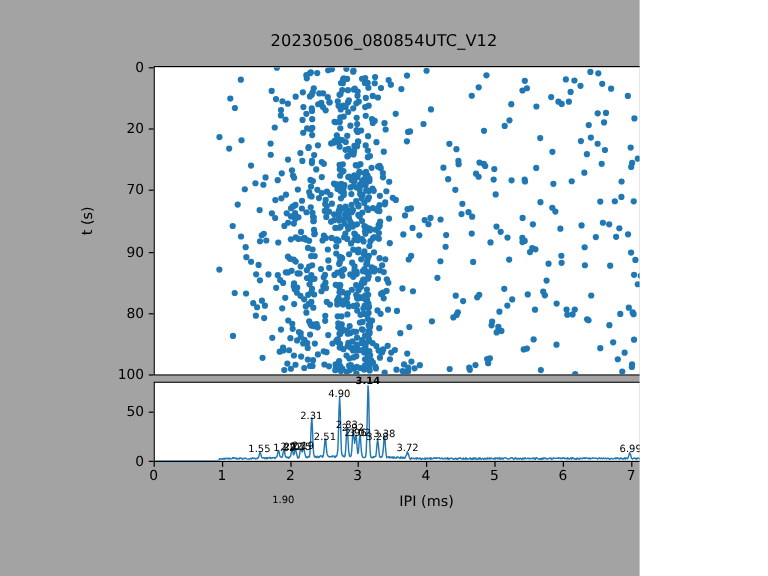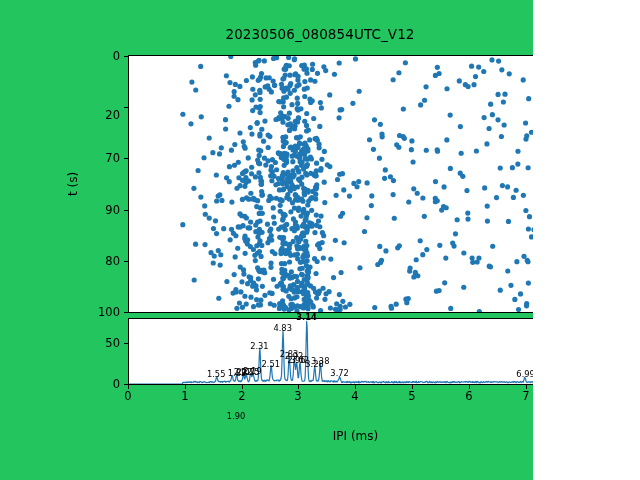--- a/index.html
+++ b/index.html
@@ -4,21 +4,21 @@
 <style>
   html, body {
     margin: 0;
     padding: 0;
     background: #ffffff;
   }
   #figure {
     position: relative;
     width: 533px;
     height: 480px;
-    background: #22c55e;
+    background: #a3a3a3;
     font-family: "DejaVu Sans", sans-serif;
     overflow: hidden;
   }
   #figure-title {
     position: absolute;
     left: 0;
     top: 26px;
     width: 640px;
     text-align: center;
     font-size: 13.5px;
@@ -82,21 +82,21 @@
     left: 73px;
     top: 184px;
     font-size: 12px;
     color: #000000;
     transform: translate(-50%, -50%) rotate(-90deg);
     white-space: nowrap;
   }
   #xlabel-ipi {
     position: absolute;
     left: 128px;
-    top: 429px;
+    top: 411px;
     width: 455px;
     text-align: center;
     font-size: 12px;
     color: #000000;
   }
 
   
   .peak-label {
     position: absolute;
     font-size: 8.3px;
@@ -1116,21 +1116,21 @@
           <circle cx="319.42" cy="32.99" r="2.6" fill="#1f77b4"></circle>
           <circle cx="312.16" cy="190.84" r="2.6" fill="#1f77b4"></circle>
           <circle cx="381.14" cy="166.69" r="2.6" fill="#1f77b4"></circle>
         </g>
     </svg>
   </div>
 
   <div class="tick-label ytick" style="left:96px; top:56px; width:24px;">0</div>
   <div class="tick-mark y" style="left:124px; top:56px;"></div>
 
-  <div class="tick-label ytick" style="left:96px; top:107px; width:24px;margin-top:8px;">20</div>
+  <div class="tick-label ytick" style="left:96px; top:107px; width:24px;">20</div>
   <div class="tick-mark y" style="left:124px; top:107px;"></div>
 
   <div class="tick-label ytick" style="left:96px; top:158px; width:24px;">70</div>
   <div class="tick-mark y" style="left:124px; top:158px;"></div>
 
   <div class="tick-label ytick" style="left:96px; top:210px; width:24px;">90</div>
   <div class="tick-mark y" style="left:124px; top:210px;"></div>
 
   <div class="tick-label ytick" style="left:96px; top:261px; width:24px;">80</div>
   <div class="tick-mark y" style="left:124px; top:261px;"></div>
@@ -1184,21 +1184,21 @@
   <div id="peak-labels">
       <div class="peak-label" style="left:216.2px; top:370.1px;">1.55</div>
       <div class="peak-label" style="left:237px; top:368.5px;">1.82</div>
       <div class="peak-label" style="left:236.1px; top:368.5px;margin-top:43px;">1.90</div>
       <div class="peak-label" style="left:242.9px; top:367.6px;">2.02</div>
       <div class="peak-label" style="left:245.7px; top:367.6px;">2.07</div>
       <div class="peak-label" style="left:250.3px; top:367.6px;">2.15</div>
       <div class="peak-label" style="left:252.6px; top:366.8px;">2.19</div>
       <div class="peak-label" style="left:259.4px; top:341.5px;">2.31</div>
       <div class="peak-label" style="left:270.8px; top:359.5px;">2.51</div>
-      <div class="peak-label" style="left:282.7px; top:324.3px;">4.83</div>
+      <div class="peak-label" style="left:282.7px; top:324.3px;">4.90</div>
       <div class="peak-label" style="left:289.0px; top:349.7px;">2.83</div>
       <div class="peak-label" style="left:294.1px; top:352.1px;">2.92</div>
       <div class="peak-label" style="left:296.4px; top:356.2px;">2.96</div>
       <div class="peak-label" style="left:299.8px; top:356.2px;">3.02</div>
       <div class="peak-label" style="left:306.6px; top:312.9px;font-weight:bold;">3.14</div>
       <div class="peak-label" style="left:314.5px; top:360.3px;">3.28</div>
       <div class="peak-label" style="left:320.2px; top:357.0px;">3.38</div>
       <div class="peak-label" style="left:339.6px; top:369.3px;">3.72</div>
       <div class="peak-label" style="left:525.6px; top:370.1px;">6.99</div>
     </div>

